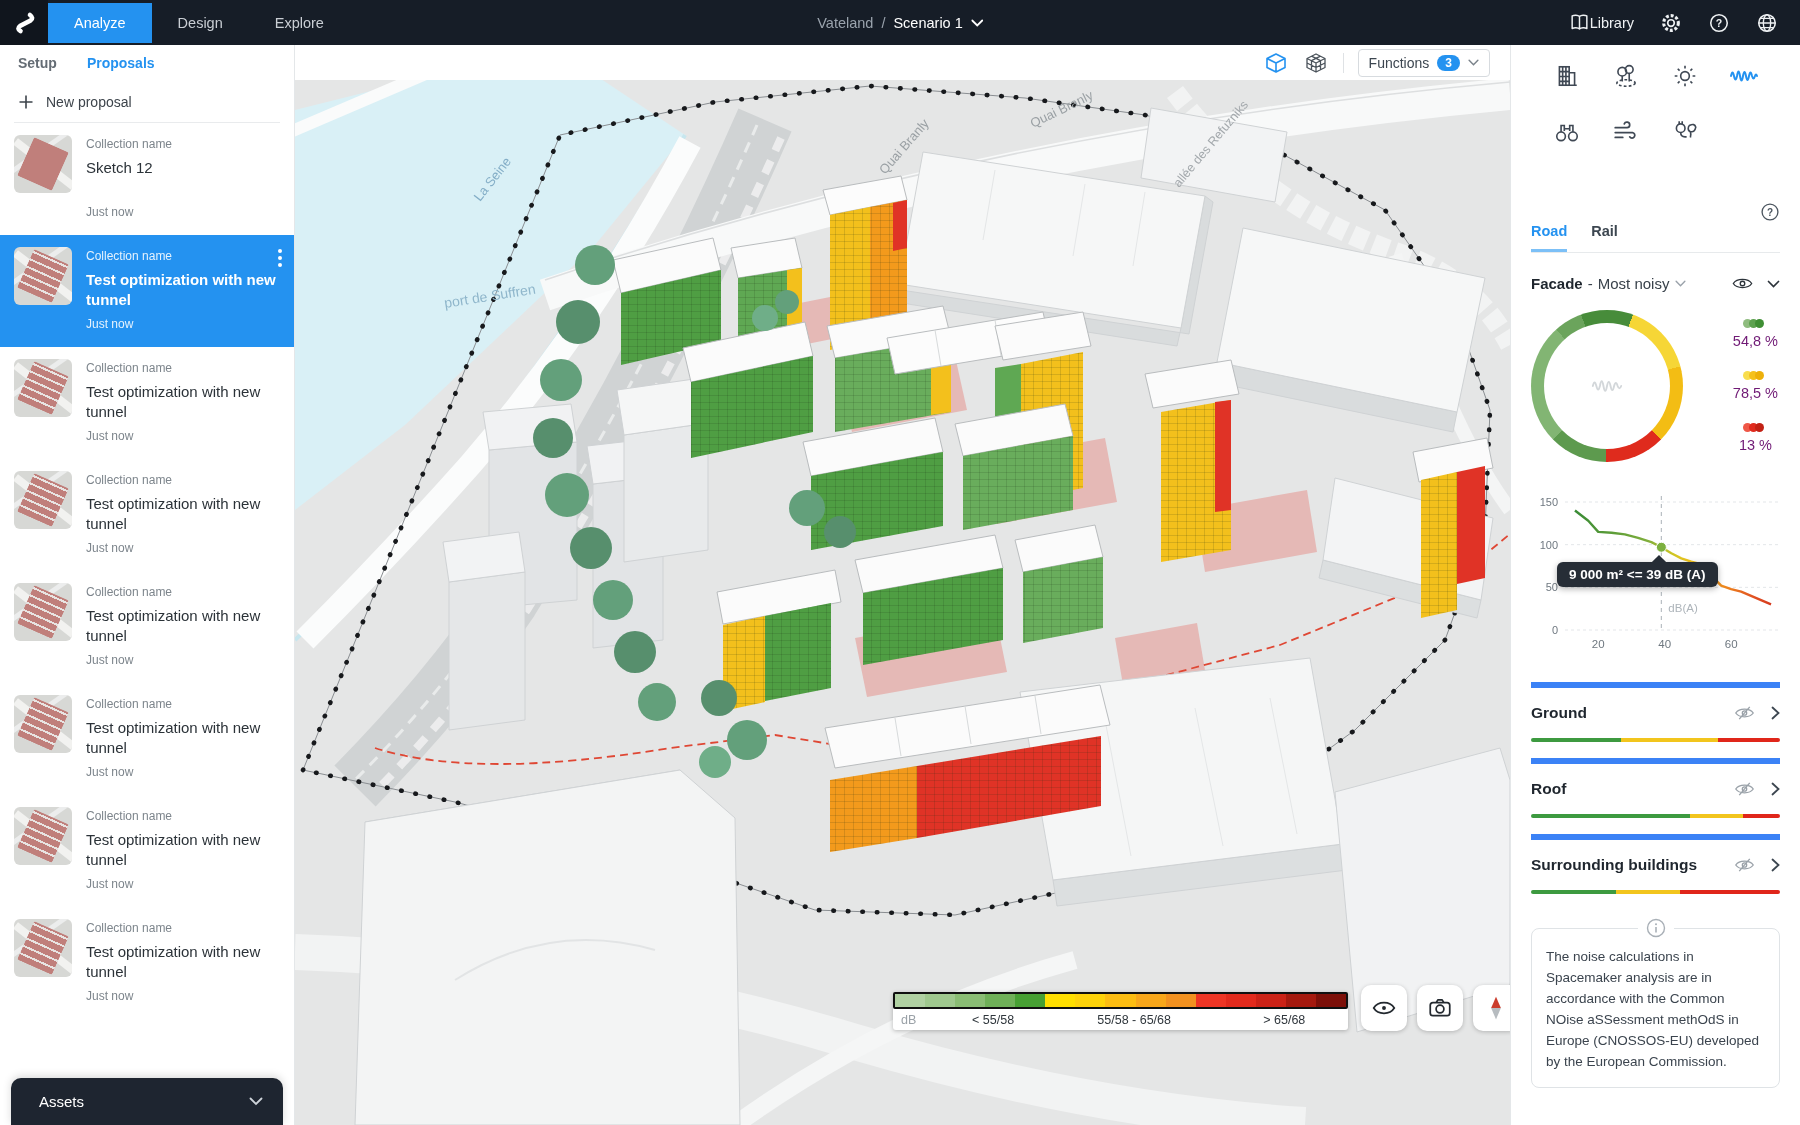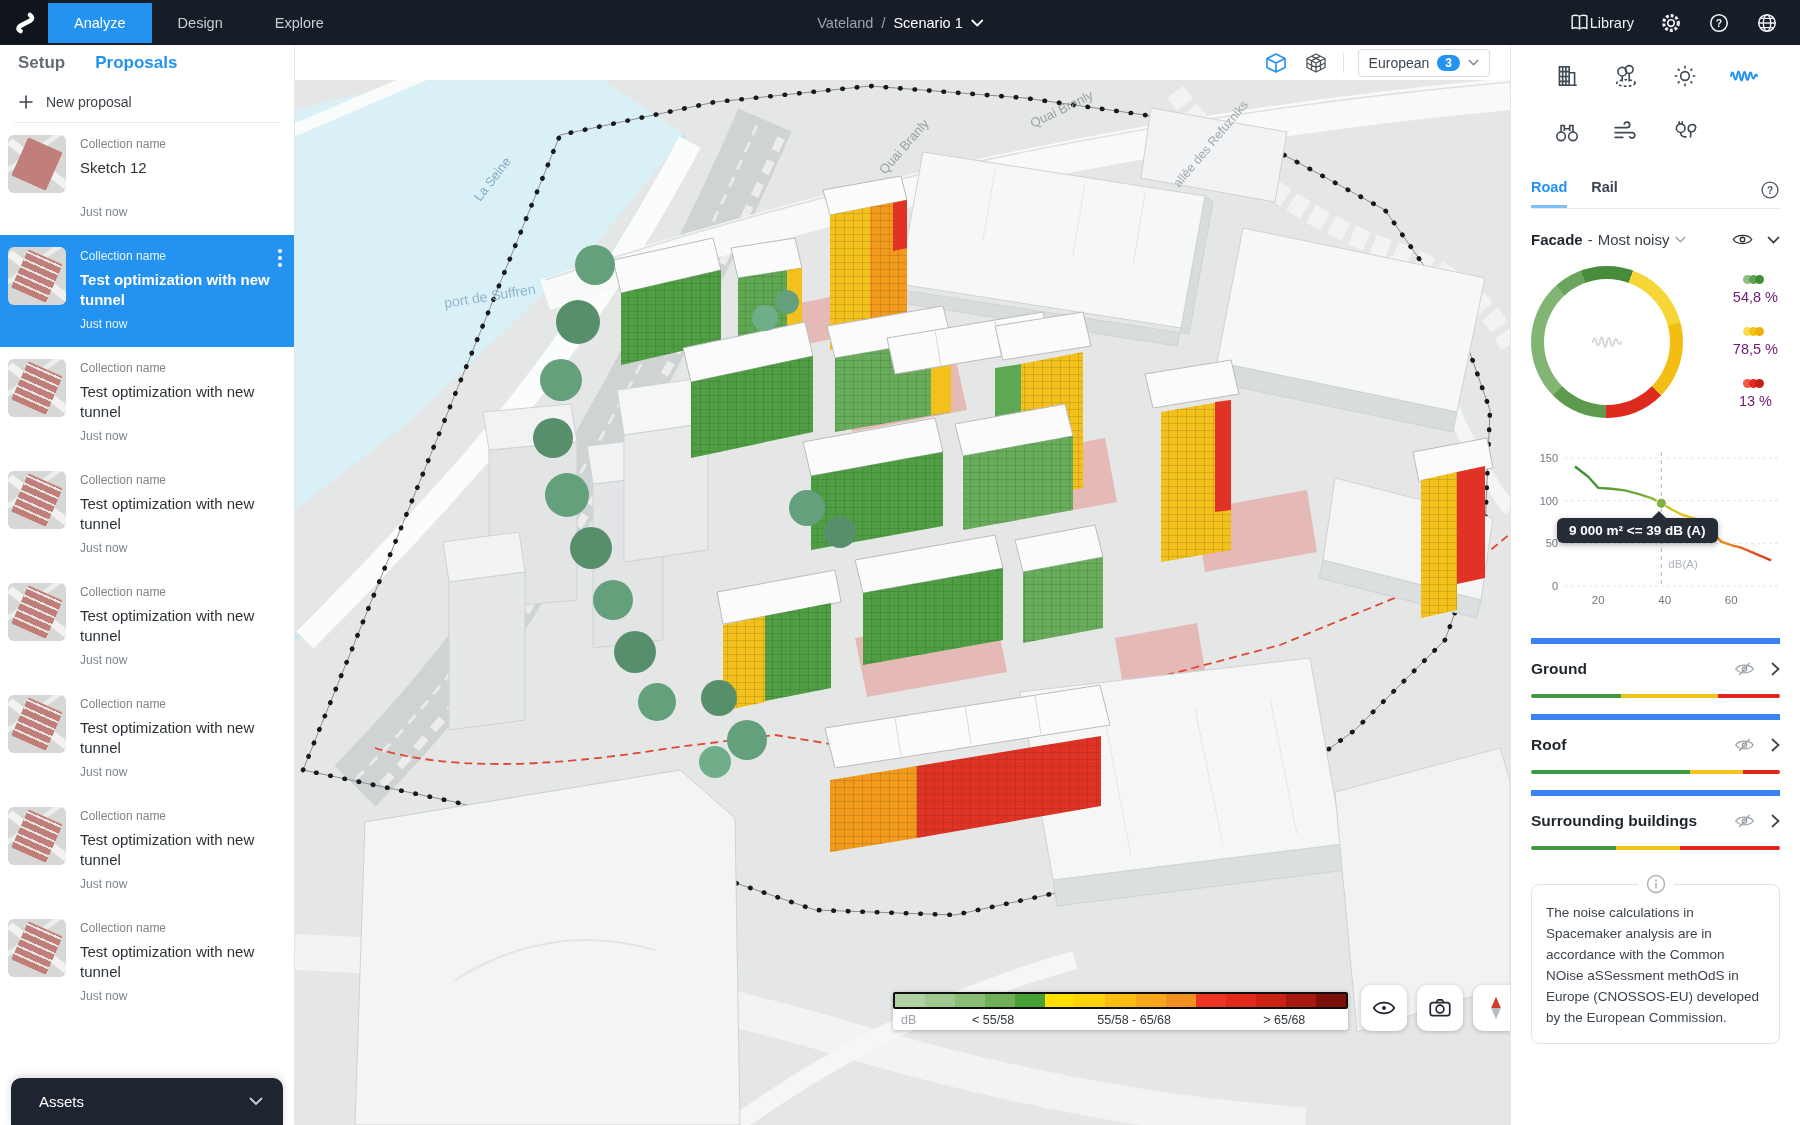--- a/index.html
+++ b/index.html
@@ -18,26 +18,26 @@
   .lib { display:flex; align-items:center; font-size:14.5px; cursor:pointer; }
   .hicon { width:22px; height:22px; display:flex; align-items:center; justify-content:center; cursor:pointer; }
   svg { display:block; }
 
   
   .main { flex:1; display:flex; position:relative; }
 
   
   .sidebar { width:295px; flex:0 0 295px; border-right:1px solid #e4e7e9; display:flex; flex-direction:column; position:relative; background:#fff; }
   .side-tabs { height:35px; display:flex; align-items:center; gap:30px; padding:0 18px; flex:0 0 35px; }
-  .side-tab { font-size:17px; color:#646c74; font-weight:700; cursor:pointer; }
+  .side-tab { font-size:14px; color:#646c74; font-weight:700; cursor:pointer; }
   .side-tab.active { color:#2492f0;text-align:right; }
   .new-proposal { display:flex; align-items:center; gap:12px; padding:14px 18px 12px; color:#3d444b; font-size:14px; cursor:pointer; }
   .side-divider { border-top:1px solid #e9ebed; margin:0 14px; }
   .proposal-list { flex:1; overflow:hidden; }
-  .card { display:flex; padding:12px 8px; cursor:pointer; position:relative; min-height:112px; }
+  .card { display:flex; padding:12px 14px; cursor:pointer; position:relative; min-height:112px; }
   .thumb { width:58px; height:58px; border-radius:6px; flex:0 0 58px; background:#d7d8d5; position:relative; overflow:hidden; }
   .thumb .street { position:absolute; left:-8px; top:30px; width:90px; height:8px; background:#f2f2f0; transform:rotate(38deg); }
   .thumb .street2 { position:absolute; left:-10px; top:8px; width:90px; height:5px; background:#eceded; transform:rotate(-35deg); }
   .thumb .blocks { position:absolute; left:10px; top:8px; width:38px; height:42px; background:
       linear-gradient(0deg, rgba(0,0,0,0) 0 0), #c07f7b; transform:rotate(24deg); border-radius:2px; }
   .card.opt .blocks { background:repeating-linear-gradient(0deg,#c07f7b 0 6px,#e8e4e2 6px 8px), repeating-linear-gradient(90deg,#c07f7b 0 8px, rgba(232,228,226,.8) 8px 10px); }
   .card-txt { display:flex; flex-direction:column; margin-left:14px; padding-top:2px; flex:1; }
   .card-col { font-size:12px; color:#7d858c; }
   .card-title { font-size:15px; color:#2b3238; font-weight:500; line-height:1.35; margin-top:7px; }
   .card-time { font-size:12px; color:#7d858c; margin-top:auto; padding-bottom:4px; }
@@ -67,21 +67,21 @@
   .db-labels .u { color:#9aa1a7; padding-left:8px; text-align:left; }
   .db-labels div { text-align:center; }
   .map-btns { position:absolute; left:1066px; top:905px; display:flex; gap:10px; }
   .map-btn { width:46px; height:46px; background:#fff; border-radius:10px; box-shadow:0 1px 4px rgba(0,0,0,.22); display:flex; align-items:center; justify-content:center; cursor:pointer; }
 
   
   .rpanel { width:290px; flex:0 0 290px; border-left:1px solid #e4e7e9; background:#fff; padding:0 20px; position:relative; }
   .ricons { display:grid; grid-template-columns:repeat(4,1fr); row-gap:26px; padding:16px 6px 10px; }
   .ricon { width:30px; height:30px; justify-self:center; display:flex; align-items:center; justify-content:center; cursor:pointer; }
   .rtabs { display:flex; align-items:center; gap:24px; margin-top:22px; border-bottom:1px solid #e7eaec; position:relative; }
-  .rtab { font-size:14.5px; font-weight:700; color:#3c4650; padding-bottom:10px; cursor:pointer; border-bottom:3px solid transparent; }
+  .rtab { font-size:14.5px; font-weight:700; color:#3c4650; padding-bottom:10px; cursor:pointer; border-bottom:3px solid transparent;margin-top:44px; }
   .rtab.active { color:#2492f0; border-bottom-color:#7cc0f7; }
   .rtabs .help { margin-left:auto; margin-bottom:8px; cursor:pointer; }
   .facade-row { display:flex; align-items:center; margin-top:22px; font-size:15px; color:#1f262e; }
   .facade-row b { font-weight:700; }
   .facade-row .mode { color:#39424b; margin-left:5px; }
   .facade-row .dd { margin-left:6px; }
   .facade-row .right { margin-left:auto; display:flex; gap:14px; align-items:center; }
   
   .donut-block { display:flex; align-items:center; margin-top:18px; }
   .donut { width:152px; height:152px; border-radius:50%; position:relative; }
@@ -298,21 +298,21 @@
             <path d="M12 3 L21 7.5 V16.5 L12 21 L3 16.5 V7.5 Z M3 7.5 L12 12 L21 7.5 M12 12 V21" stroke="#2492f0" stroke-width="1.6" fill="none" stroke-linejoin="round"></path>
           </svg>
         </div>
         <div class="tool-ic">
           <svg width="24" height="24" viewBox="0 0 24 24">
             <path d="M12 3 L21 7.5 V16.5 L12 21 L3 16.5 V7.5 Z M3 7.5 L12 12 L21 7.5 M12 12 V21 M7.5 5.2 L16.5 9.7 M16.5 5.2 L7.5 9.7 M7.5 9.7 V18.7 M16.5 9.7 V18.7 M3 12 L12 16.5 L21 12" stroke="#4a525a" stroke-width="1.3" fill="none" stroke-linejoin="round"></path>
           </svg>
         </div>
         <div class="vdiv"></div>
         <div class="fn-btn">
-          <span>European</span>
+          <span>Functions</span>
           <span class="fn-badge">3</span>
           <svg width="11" height="7" viewBox="0 0 12 8">
               <path d="M1 1.5 L6 6.5 L11 1.5" stroke="#7b838b" stroke-width="1.7" fill="none" stroke-linecap="round"></path>
             </svg>
         </div>
       </div>
 
       <div class="map-wrap">
         <svg class="scene" viewBox="0 0 1215 1045" preserveAspectRatio="none">
           <defs>

